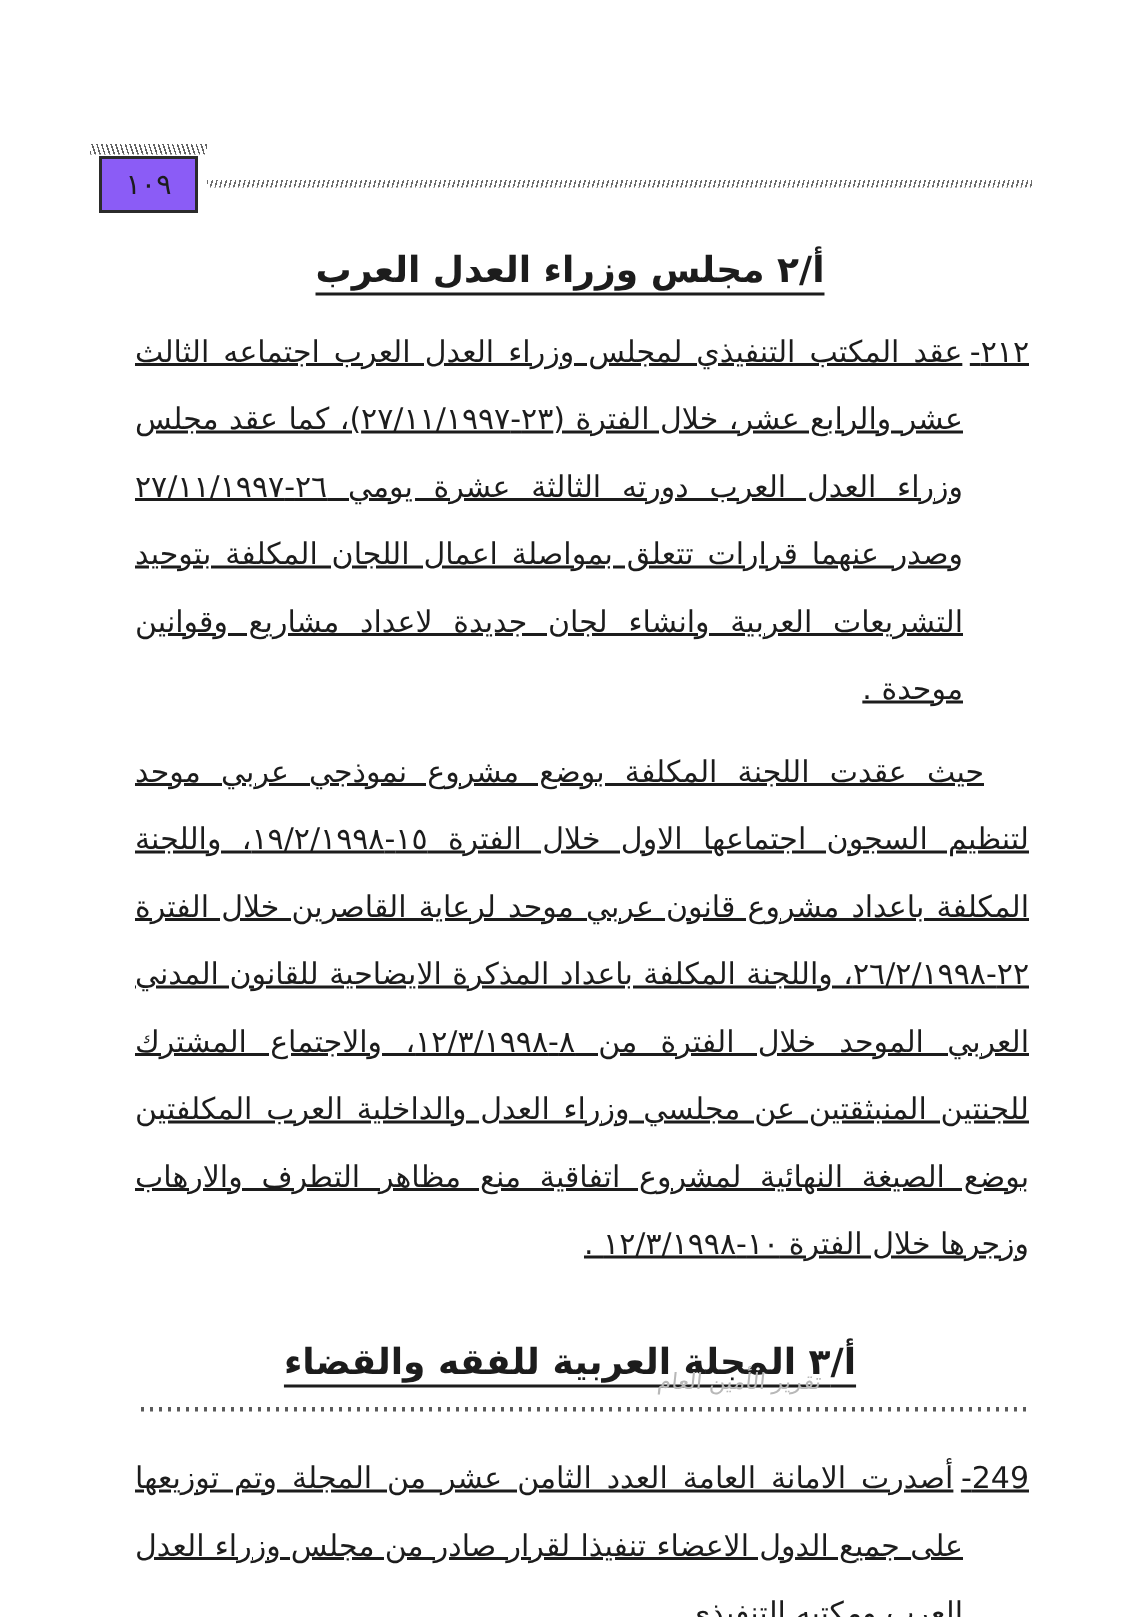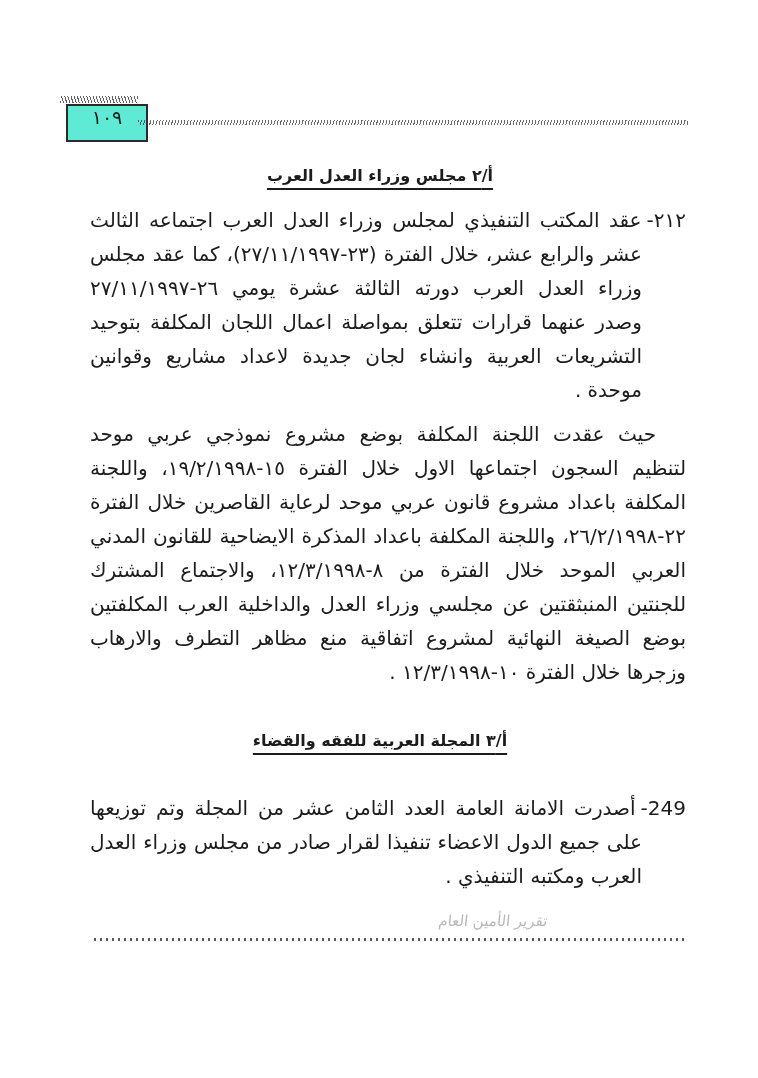--- a/index.html
+++ b/index.html
@@ -24,66 +24,67 @@
     left: 60px;
     top: 96px;
     width: 78px;
     height: 7px;
     background: repeating-linear-gradient(72deg, rgba(45,45,45,.75) 0 1px, transparent 1px 3px);
   }
   .pn-box {
     position: absolute;
     left: 66px;
     top: 104px;
-    width: 82px;
+    width: 66px;
     height: 38px;
     border: 2px solid #2b2b2b;
     box-sizing: border-box;
     display: flex;
-    align-items: flex-start;
+    align-items: center;
     justify-content: center;
     font-size: 19px;
     letter-spacing: 3px;
     direction: rtl;
-    background: #5eead4;
+    background: #8b5cf6;
   }
   .header-rule {
     position: absolute;
     left: 138px;
     right: 70px;
     top: 120px;
     height: 5px;
     background: repeating-linear-gradient(105deg, rgba(45,45,45,.7) 0 1px, transparent 1px 3px);
   }
 
   
   .content {
     direction: rtl;
     padding: 166px 72px 0 74px;
     text-align: justify;
   }
   .heading {
     margin: 0 0 18px 0;
-    font-size: 16px;
+    font-size: 24px;
     font-weight: 700;
     text-align: center;
     text-decoration: underline;
     text-underline-offset: 7px;
     text-decoration-thickness: 1.5px;
   }
   .heading-2 {
     margin-top: 42px;
     margin-bottom: 41px;
   }
   .para {
     margin: 0 0 10px 16px;
     font-size: 20px;
-    line-height: 34px;
+    line-height: 45px;
     text-align: justify;
     text-justify: inter-word;
+    text-decoration: underline;
   }
   .para.hanging {
     padding-right: 44px;
     text-indent: -44px;
   }
   .para.indented {
     text-indent: 30px;
   }
   .num {
     margin-left: 5px;

